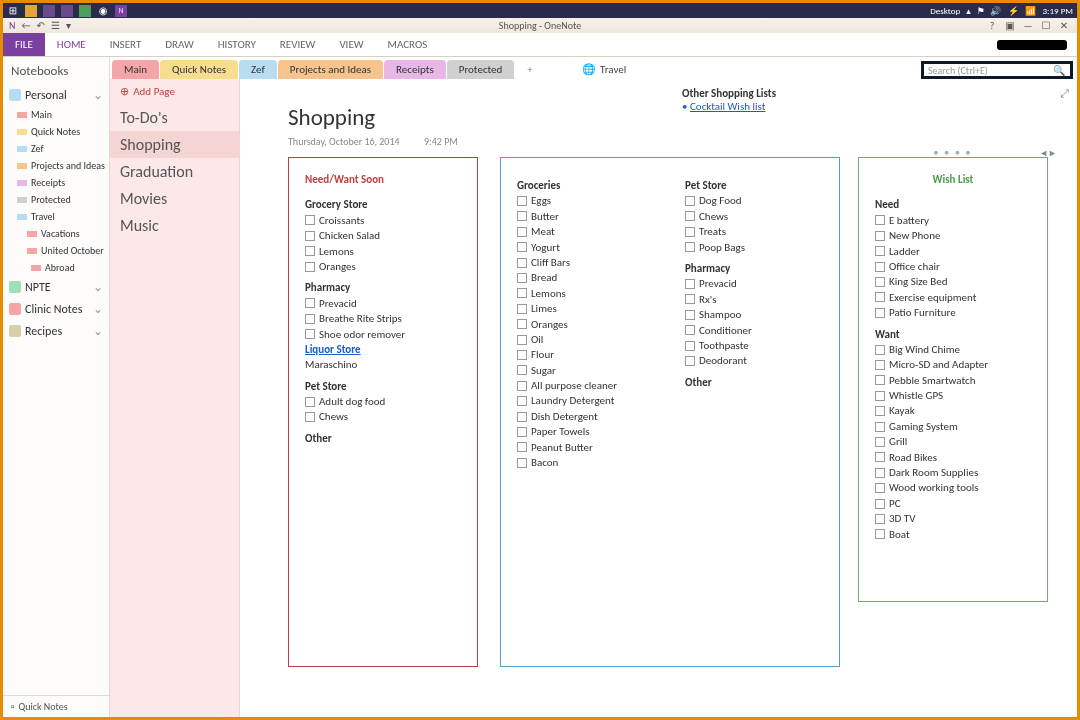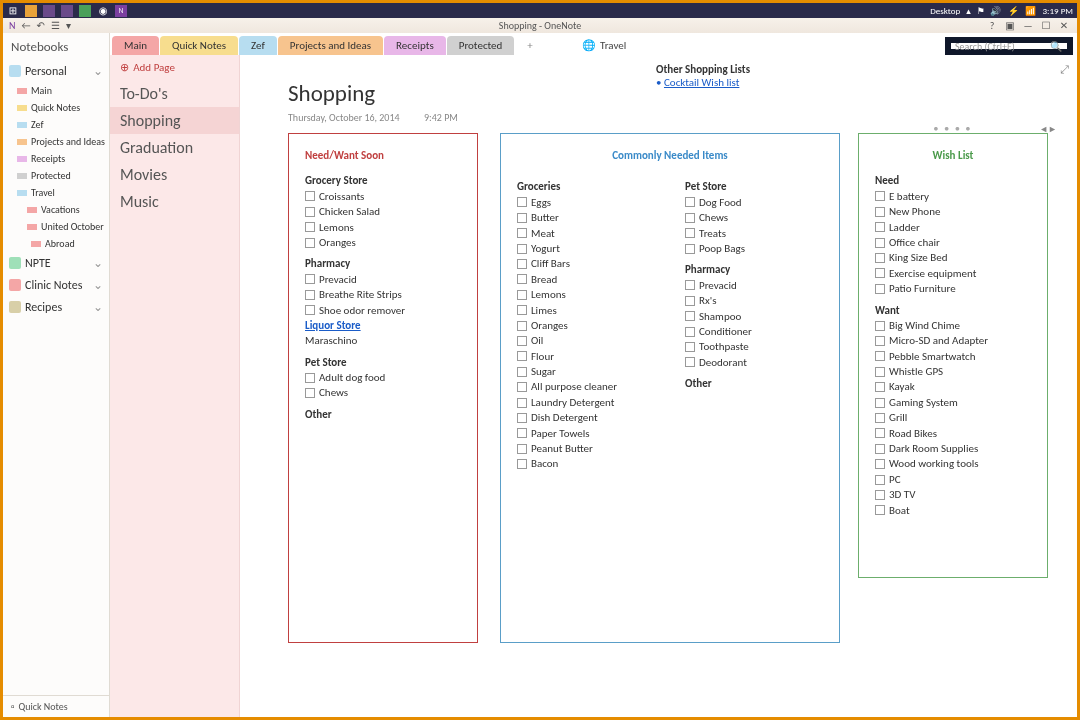--- a/index.html
+++ b/index.html
@@ -38,29 +38,29 @@
 .sectabs{display:flex;align-items:flex-end;height:22px;background:#fff;gap:1px;padding-left:2px}
 .sectab{padding:3px 12px;border-radius:4px 4px 0 0;font-size:11px;cursor:default}
 .sectab.main{background:#f4a6a6}
 .sectab.qn{background:#f7dd8e}
 .sectab.zef{background:#b7ddf0}
 .sectab.pi{background:#f7c48e}
 .sectab.rc{background:#e8b7e8}
 .sectab.pr{background:#d0d0d0}
 .sectab.travel{background:transparent;border:none;margin-left:30px;color:#444;display:flex;gap:4px}
 .sectab.add{background:transparent;color:#888;width:20px;text-align:center}
-.searchbox{margin-left:auto;width:128px;height:18px;border:6px solid #0f172a;font-size:10px;color:#999;padding:0 4px;display:flex;align-items:center;margin-right:4px}
+.searchbox{margin-left:auto;width:152px;height:18px;border:3px solid #0f172a;font-size:10px;color:#999;padding:0 4px;display:flex;align-items:center;margin-right:4px}
 .searchbox span:last-child{margin-left:auto}
 .pglistcol{width:130px;background:#fce8e8;border-right:1px solid #f0d4d4;display:flex;flex-direction:column}
 .addpage{padding:6px 10px;color:#c04040;font-size:11px;display:flex;align-items:center;gap:4px;cursor:default}
 .pgitem{padding:4px 10px;font-size:16px;color:#555;cursor:default}
 .pgitem.sel{background:#f5d4d4}
 .notecanvas{flex:1;background:#fff;position:relative;overflow:auto}
 .contentrow{flex:1;display:flex;min-height:0}
-.sidelinks{position:absolute;top:8px;left:416px}
+.sidelinks{position:absolute;top:8px;left:442px}
 .sidelinks .hd{font-weight:bold;font-size:11px}
 .sidelinks .lk{color:#1a5cc8;text-decoration:underline;font-size:11px}
 .fullscreen{position:absolute;top:8px;right:8px;color:#888;font-size:11px;cursor:default}
 .pgtitle{font-size:23px;color:#333;font-weight:300;position:absolute;top:24px;left:48px}
 .pgdate{position:absolute;top:56px;left:48px;font-size:10px;color:#888}
 .pgtime{position:absolute;top:56px;left:184px;font-size:10px;color:#888}
 
 .box{position:absolute;border:1px solid;background:#fff;padding:14px 16px;font-size:11px;line-height:1.4}
 .box.red{border-color:#c04040;top:78px;left:48px;width:190px;height:510px}
 .box.blue{border-color:#5a9ec8;top:78px;left:260px;width:340px;height:510px}
@@ -115,20 +115,33 @@
     <div class="title">Shopping - OneNote</div>
     <div class="winbtns">
       <span>?</span>
       <span>▣</span>
       <span>—</span>
       <span>☐</span>
       <span>✕</span>
     </div>
   </div>
 
+  <div class="ribbon">
+    <div class="ribtab file">FILE</div>
+    <div class="ribtab active">HOME</div>
+    <div class="ribtab">INSERT</div>
+    <div class="ribtab">DRAW</div>
+    <div class="ribtab">HISTORY</div>
+    <div class="ribtab">REVIEW</div>
+    <div class="ribtab">VIEW</div>
+    <div class="ribtab">MACROS</div>
+    <div class="rb-right">
+        <div class="sig"></div>
+      </div>
+  </div>
 
   <div class="mainrow">
 
     <div class="nbcol">
       <div class="nb-head">Notebooks</div>
       <div id="nb-list">
           <div class="nb-item nbk">
             <span class="nb-swatch" style="background:#b7ddf0"></span>
             <span>Personal</span>
             <span style="margin-left:auto;color:#999">⌄</span>
@@ -287,21 +300,20 @@
                 </div>
                 <div class="cb-row">
                   <span class="cb"></span>
                   <span>Chews</span>
                 </div>
               </div>
             <div class="subhd">Other</div>
           </div>
 
           <div class="box blue">
-            <div class="title-b">Commonly Needed Items</div>
             <div class="cols">
               <div class="col">
                 <div class="subhd">Groceries</div>
                 <div id="blue-groceries">
                     <div class="cb-row">
                       <span class="cb"></span>
                       <span>Eggs</span>
                     </div>
                     <div class="cb-row">
                       <span class="cb"></span>

